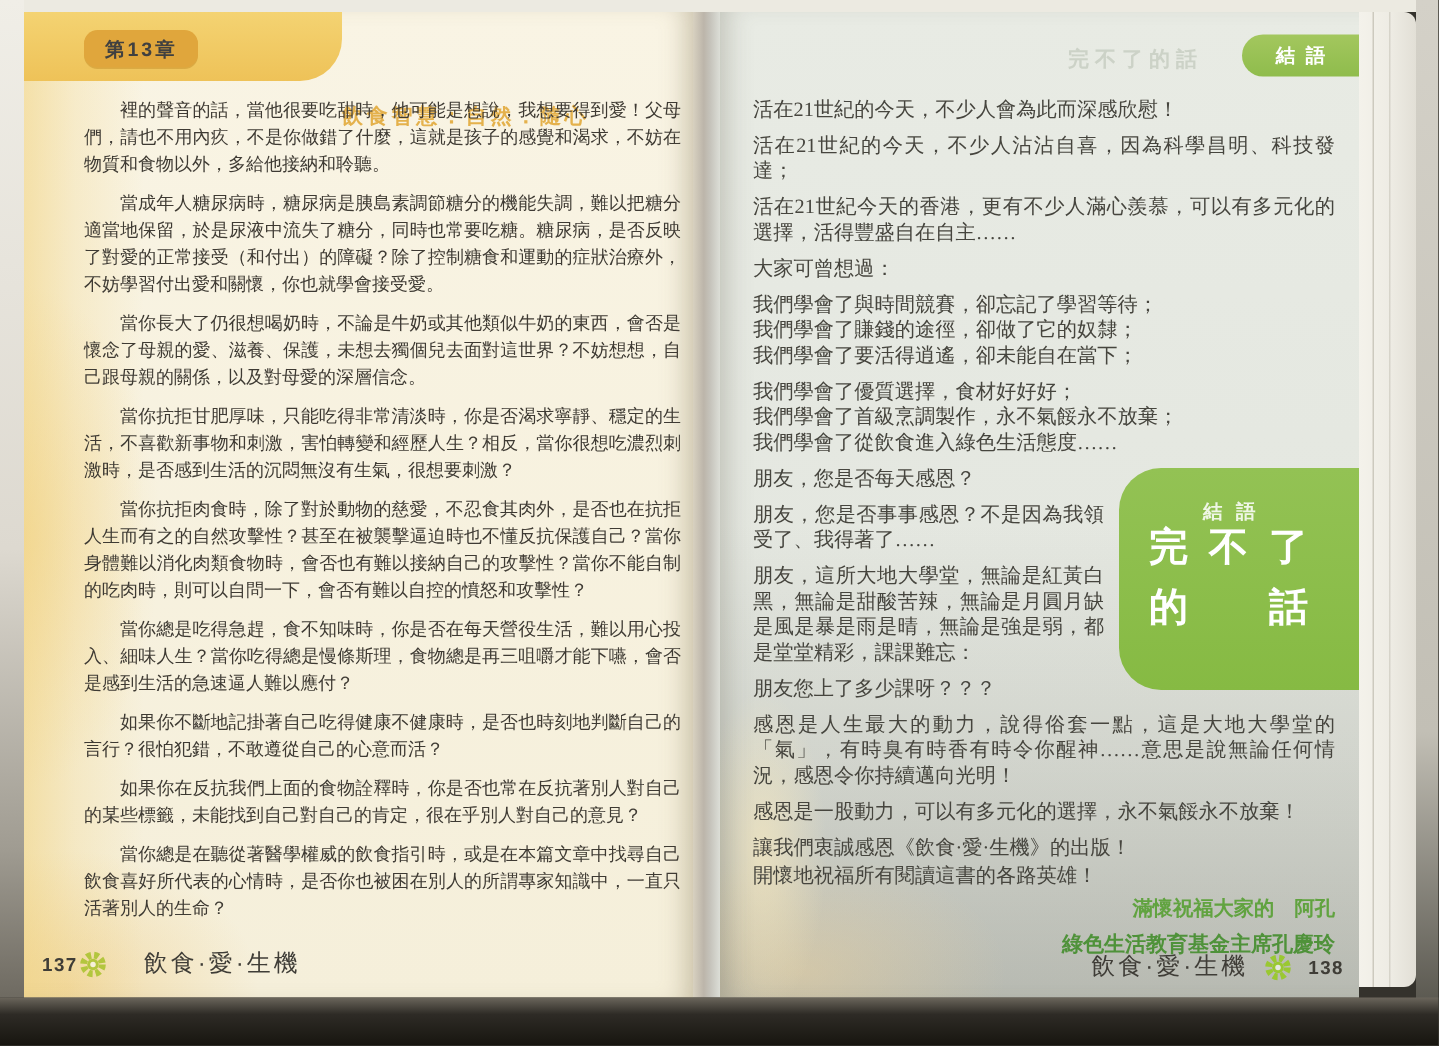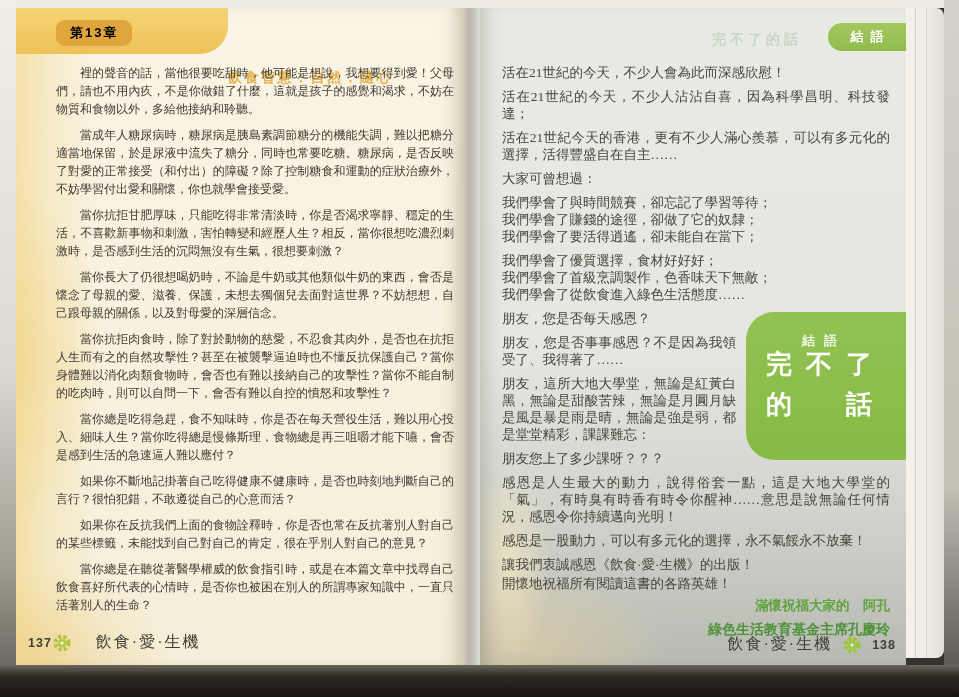--- a/index.html
+++ b/index.html
@@ -25,21 +25,21 @@
   .left-page{position:absolute;left:16px;top:8px;width:446px;height:657px;
     background:
       linear-gradient(90deg, rgba(240,205,110,.50) 0px, rgba(240,205,110,.22) 34px, rgba(240,205,110,0) 80px),
       radial-gradient(ellipse 130px 240px at 0px 350px, rgba(242,208,128,.45), rgba(242,208,128,0) 70%),
       radial-gradient(ellipse 180px 130px at 30px 650px, rgba(236,190,95,.40), rgba(236,190,95,0) 70%),
       linear-gradient(180deg,#f9f4e4,#f5efda);
     box-shadow:inset -14px 0 18px -10px rgba(110,95,60,.35);}
   .yellow-corner{position:absolute;left:0;top:0;width:212px;height:46px;
       background:linear-gradient(180deg,#f4d372 0%,#eec258 100%);
       border-radius:0 0 28px 0;}
-  .chapter-badge{position:absolute;left:40px;top:12px;background:#e0a63c;color:#000000;
+  .chapter-badge{position:absolute;left:40px;top:12px;background:#e0a63c;color:#404040;
       font:bold 13px/1 "Liberation Sans","DejaVu Sans",sans-serif;letter-spacing:2px;
       padding:6px 14px;border-radius:9px;box-shadow:0 1px 0 rgba(180,120,20,.35);}
   .chapter-title{position:absolute;left:212px;top:21px;color:#e4b14c;
       font:bold 14px/1 "Liberation Sans","DejaVu Sans",sans-serif;letter-spacing:2.5px;margin-top:41px;}
   .lp-text{position:absolute;left:40px;right:8px;top:56px;
       font-size:12px;line-height:18px;color:#3e3a33;text-align:justify;}
   .lp-text p{margin:0 0 8px 0;text-indent:2em;}
   
   .right-page{position:absolute;left:480px;top:8px;width:426px;height:657px;
     background:
@@ -93,22 +93,22 @@
   <div class="edge-left"></div>
 
   <div class="left-page">
     <div class="yellow-corner"></div>
     <div class="chapter-badge">第13章</div>
     <div class="chapter-title">飲食智慧：自然．隨心</div>
 
     <div class="lp-text">
       <p>裡的聲音的話，當他很要吃甜時，他可能是想說，我想要得到愛！父母們，請也不用內疚，不是你做錯了什麼，這就是孩子的感覺和渴求，不妨在物質和食物以外，多給他接納和聆聽。</p>
       <p>當成年人糖尿病時，糖尿病是胰島素調節糖分的機能失調，難以把糖分適當地保留，於是尿液中流失了糖分，同時也常要吃糖。糖尿病，是否反映了對愛的正常接受（和付出）的障礙？除了控制糖食和運動的症狀治療外，不妨學習付出愛和關懷，你也就學會接受愛。</p>
+      <p>當你長大了仍很想喝奶時，不論是牛奶或其他類似牛奶的東西，會否是懷念了母親的愛、滋養、保護，未想去獨個兒去面對這世界？不妨想想，自己跟母親的關係，以及對母愛的深層信念。</p>
       <p>當你抗拒甘肥厚味，只能吃得非常清淡時，你是否渴求寧靜、穩定的生活，不喜歡新事物和刺激，害怕轉變和經歷人生？相反，當你很想吃濃烈刺激時，是否感到生活的沉悶無沒有生氣，很想要刺激？</p>
-      <p>當你長大了仍很想喝奶時，不論是牛奶或其他類似牛奶的東西，會否是懷念了母親的愛、滋養、保護，未想去獨個兒去面對這世界？不妨想想，自己跟母親的關係，以及對母愛的深層信念。</p>
       <p>當你抗拒肉食時，除了對於動物的慈愛，不忍食其肉外，是否也在抗拒人生而有之的自然攻擊性？甚至在被襲擊逼迫時也不懂反抗保護自己？當你身體難以消化肉類食物時，會否也有難以接納自己的攻擊性？當你不能自制的吃肉時，則可以自問一下，會否有難以自控的憤怒和攻擊性？</p>
       <p>當你總是吃得急趕，食不知味時，你是否在每天營役生活，難以用心投入、細味人生？當你吃得總是慢條斯理，食物總是再三咀嚼才能下嚥，會否是感到生活的急速逼人難以應付？</p>
       <p>如果你不斷地記掛著自己吃得健康不健康時，是否也時刻地判斷自己的言行？很怕犯錯，不敢遵從自己的心意而活？</p>
       <p>如果你在反抗我們上面的食物詮釋時，你是否也常在反抗著別人對自己的某些標籤，未能找到自己對自己的肯定，很在乎別人對自己的意見？</p>
       <p>當你總是在聽從著醫學權威的飲食指引時，或是在本篇文章中找尋自己飲食喜好所代表的心情時，是否你也被困在別人的所謂專家知識中，一直只活著別人的生命？</p>
     </div>
 
     <div class="lp-footer">
       <span class="page-num">137</span>
       <svg class="gear" viewBox="0 0 24 24">
@@ -132,21 +132,21 @@
       <p>活在21世紀今天的香港，更有不少人滿心羨慕，可以有多元化的選擇，活得豐盛自在自主……</p>
       <p>大家可曾想過：</p>
 
       <div class="stanza">
         <p>我們學會了與時間競賽，卻忘記了學習等待；</p>
         <p>我們學會了賺錢的途徑，卻做了它的奴隸；</p>
         <p>我們學會了要活得逍遙，卻未能自在當下；</p>
       </div>
       <div class="stanza">
         <p>我們學會了優質選擇，食材好好好；</p>
-        <p>我們學會了首級烹調製作，色香味天下無敵；</p>
+        <p>我們學會了首級烹調製作，永不氣餒永不放棄；</p>
         <p>我們學會了從飲食進入綠色生活態度……</p>
       </div>
 
       <div class="endbox">
         <span class="endbox-tab">結語</span>
         <span class="endbox-l1">完不了</span>
         <span class="endbox-l2">的　話</span>
       </div>
 
       <p>朋友，您是否每天感恩？</p>

